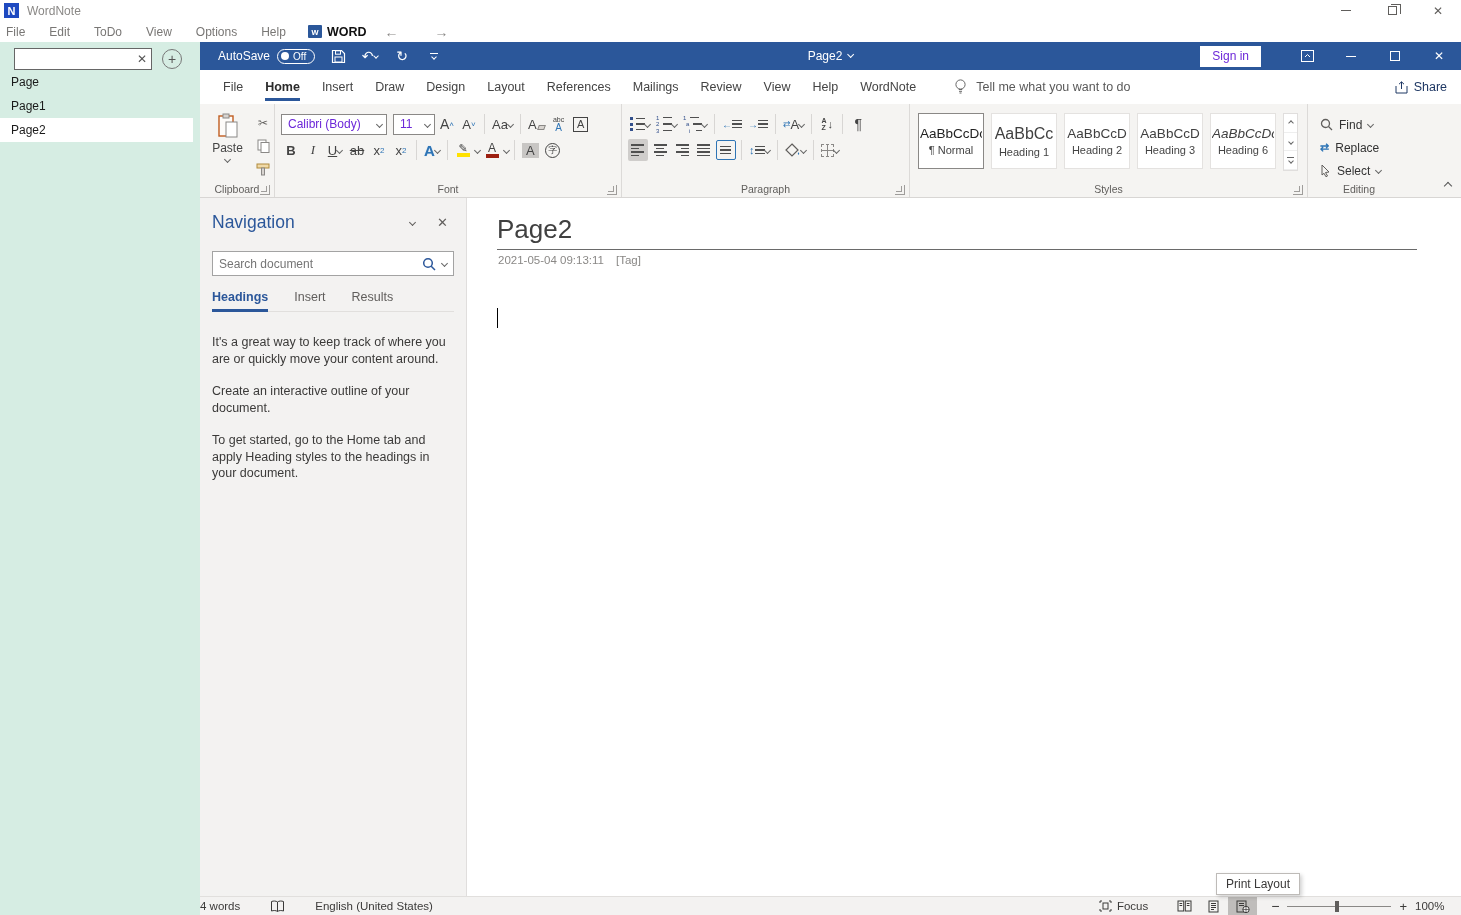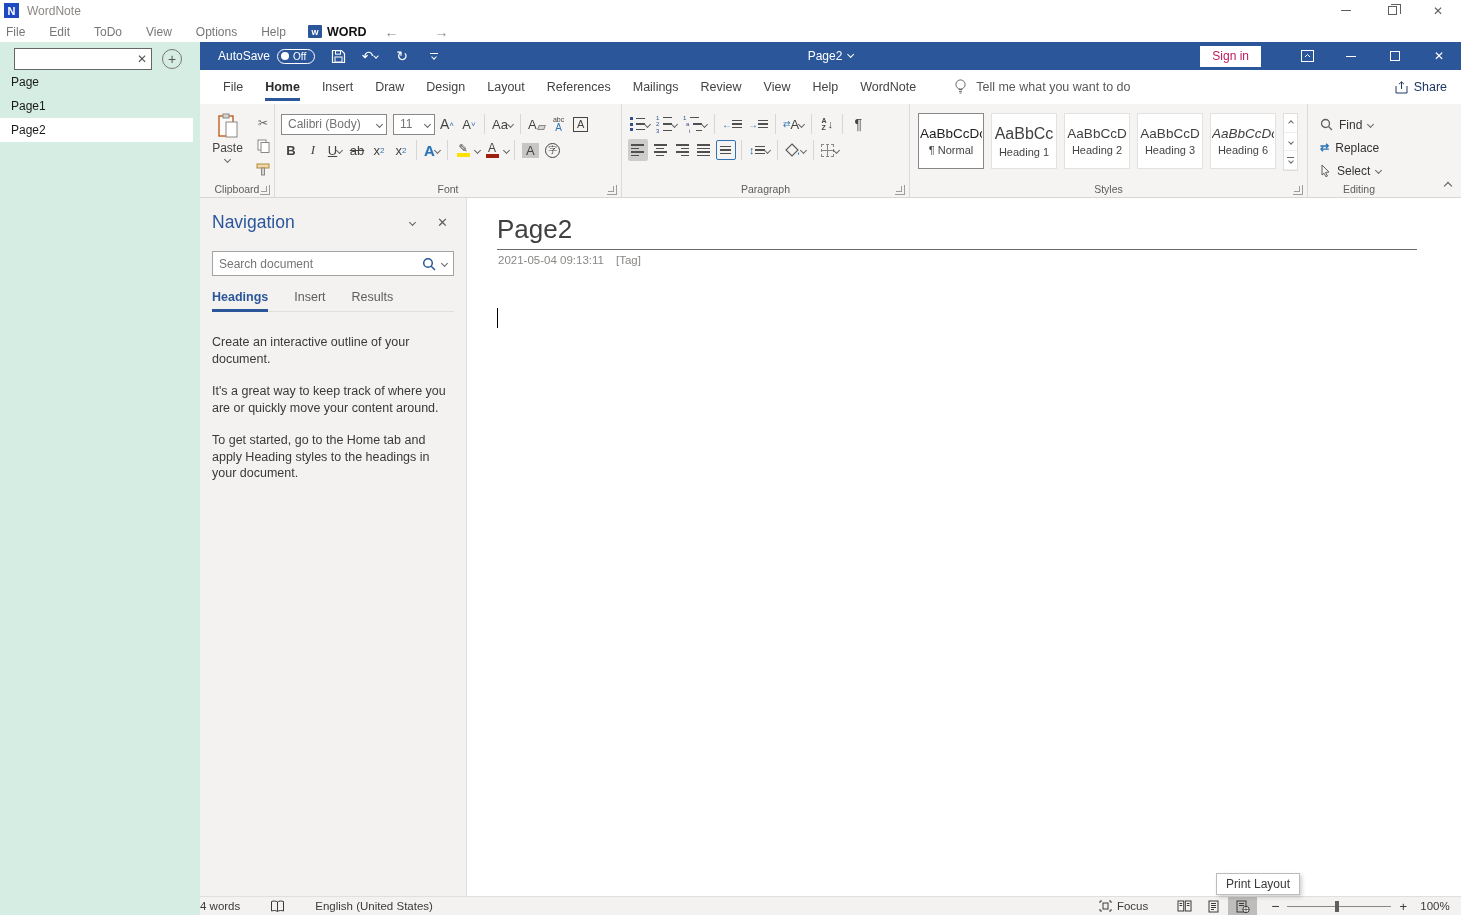--- a/index.html
+++ b/index.html
@@ -42,21 +42,21 @@
   
   .bluebar { height:28px; background:#2b579a; color:#fff; display:flex; align-items:center; position:relative; flex:0 0 28px; }
   .qat { display:flex; align-items:center; gap:14px; padding-left:18px; font-size:12px; }
   .autosave { display:flex; align-items:center; gap:7px; }
   .toggle-pill { width:38px; height:15px; border:1px solid #fff; border-radius:8px; display:flex; align-items:center; padding:0 3px; gap:4px; }
   .toggle-knob { width:8px; height:8px; background:#fff; border-radius:50%; }
   .toggle-label { font-size:10px; color:#fff; }
   .qat-icon { display:inline-flex; align-items:center; justify-content:center; width:18px; height:18px; color:#fff; font-size:14px; }
   .doc-title-center { position:absolute; left:50%; transform:translateX(-50%); display:flex; align-items:center; gap:6px; font-size:12px; color:#fff; }
   .bluebar-right { margin-left:auto; display:flex; align-items:center; height:100%; }
-  .signin-btn { background:#fff; color:#be185d; font-size:12px; height:21px; padding:0 12px; display:flex; align-items:center; margin-right:24px; }
+  .signin-btn { background:#fff; color:#6d28d9; font-size:12px; height:21px; padding:0 12px; display:flex; align-items:center; margin-right:24px; }
   .blue-ctl { width:44px; height:100%; display:flex; align-items:center; justify-content:center; color:#fff; font-size:12px; }
   .ctl-min-w { width:10px; border-top:1px solid #fff; display:inline-block; }
   .ctl-max-w { width:10px; height:10px; border:1px solid #fff; display:inline-block; }
   .cv { width:5px; height:5px; border-right:1.2px solid currentColor; border-bottom:1.2px solid currentColor; transform:rotate(45deg); display:inline-block; flex:0 0 auto; }
   .cv-up { transform:rotate(225deg); }
 
   
   .tabrow { height:34px; background:#fff; display:flex; align-items:center; flex:0 0 34px; font-size:12.5px; color:#444; }
   .rtab { padding:0 11px; height:100%; display:flex; align-items:center; position:relative; }
   .rtab:first-child { padding-left:23px; }
@@ -69,21 +69,21 @@
   .ribbon { height:94px; background:#f5f4f2; border-bottom:1px solid #d8d6d4; display:flex; flex:0 0 94px; position:relative; }
   .rgroup { display:flex; flex-direction:column; position:relative; padding-top:7px; }
   .rgroup + .rgroup { border-left:1px solid #dcdad8; }
   .rgroup-label { position:absolute; bottom:2px; left:0; right:0; text-align:center; font-size:10.5px; color:#605e5c; }
   .launcher { position:absolute; bottom:2px; right:4px; width:10px; height:10px; border-left:1px solid #8a8886; border-top:1px solid #8a8886; transform:rotate(180deg); opacity:.8; }
   .launcher::after { content:""; position:absolute; left:2px; top:2px; width:5px; height:5px; border-left:1px solid #8a8886; border-top:1px solid #8a8886; }
   .rrow { display:flex; align-items:center; height:26px; padding:0 6px; gap:2px; }
   .rbtn { display:inline-flex; align-items:center; justify-content:center; min-width:20px; height:22px; padding:0 2px; color:#444; font-size:13px; border-radius:2px; }
   .rbtn.pressed { background:#cfcdcb; }
   .vsep { width:1px; height:20px; background:#d8d6d4; margin:0 3px; }
-  .combo { background:#fff; border:1px solid #8a8886; height:21px; display:flex; align-items:center; font-size:12px; padding:0 4px 0 6px; color:#737373; }
+  .combo { background:#fff; border:1px solid #8a8886; height:21px; display:flex; align-items:center; font-size:12px; padding:0 4px 0 6px; color:#6d28d9; }
   .bars { display:flex; flex-direction:column; gap:2px; width:14px; }
   .bars i { height:1.5px; background:#505050; display:block; }
   .bars.c { align-items:center; } .bars.r { align-items:flex-end; }
   .bars i:nth-child(odd) { width:13px; } .bars i:nth-child(even) { width:8px; }
   .bars.j i { width:13px; }
   .list-icon { display:flex; flex-direction:column; gap:2.5px; }
   .list-icon .li { display:flex; align-items:center; gap:3px; }
   .list-icon .dot { width:3px; height:3px; background:#33508c; }
   .list-icon .num { font-size:6px; color:#33508c; width:4px; line-height:4px; }
   .list-icon .bar { width:9px; height:1.5px; background:#505050; }
@@ -132,21 +132,21 @@
   
   .statusbar { height:19px; background:#f3f2f1; border-top:1px solid #e1dfdd; display:flex; align-items:center; font-size:11.5px; color:#3b3a39; flex:0 0 19px; }
   .sb-left { display:flex; align-items:center; gap:30px; padding-left:0; }
   .sb-right { margin-left:auto; display:flex; align-items:center; padding-right:6px; }
   .sb-focus { display:flex; align-items:center; gap:5px; margin-right:22px; }
   .viewbtn { width:29px; height:18px; display:flex; align-items:center; justify-content:center; }
   .viewbtn.active { background:#bfbdbb; }
   .zoomctl { display:flex; align-items:center; gap:8px; margin-left:14px; }
   .zoom-track { width:104px; height:1px; background:#8a8886; position:relative; }
   .zoom-thumb { position:absolute; left:48px; top:-5px; width:4px; height:11px; background:#605e5c; }
-  .zoom-pct { width:40px; text-align:center; }
+  .zoom-pct { width:40px; text-align:left; }
   svg { display:block; }
 </style>
 </head>
 <body>
 
 <div class="screen">
 
   <div class="win-titlebar">
     <div class="app-icon">N</div>
     <div class="win-title">WordNote</div>
@@ -609,22 +609,22 @@
               <path d="M9.2 9.2 L13 13" stroke="#2b579a" stroke-width="1.5"></path>
             </svg>
           <span class="cv" style="color:#666"></span>
         </div>
         <div class="nav-tabs">
           <div class="nav-tab active">Headings</div>
           <div class="nav-tab">Insert</div>
           <div class="nav-tab">Results</div>
         </div>
         <div class="nav-help">
+          <p>It's a great way to keep track of where you are or quickly move your content around.</p>
           <p>Create an interactive outline of your document.</p>
-          <p>It's a great way to keep track of where you are or quickly move your content around.</p>
           <p>To get started, go to the Home tab and apply Heading styles to the headings in your document.</p>
         </div>
       </div>
 
       <div class="doc">
         <div class="doc-title">Page2</div>
         <div class="doc-rule"></div>
         <div class="doc-meta">
           <span>2021-05-04 09:13:11</span>
           <span>[Tag]</span>

